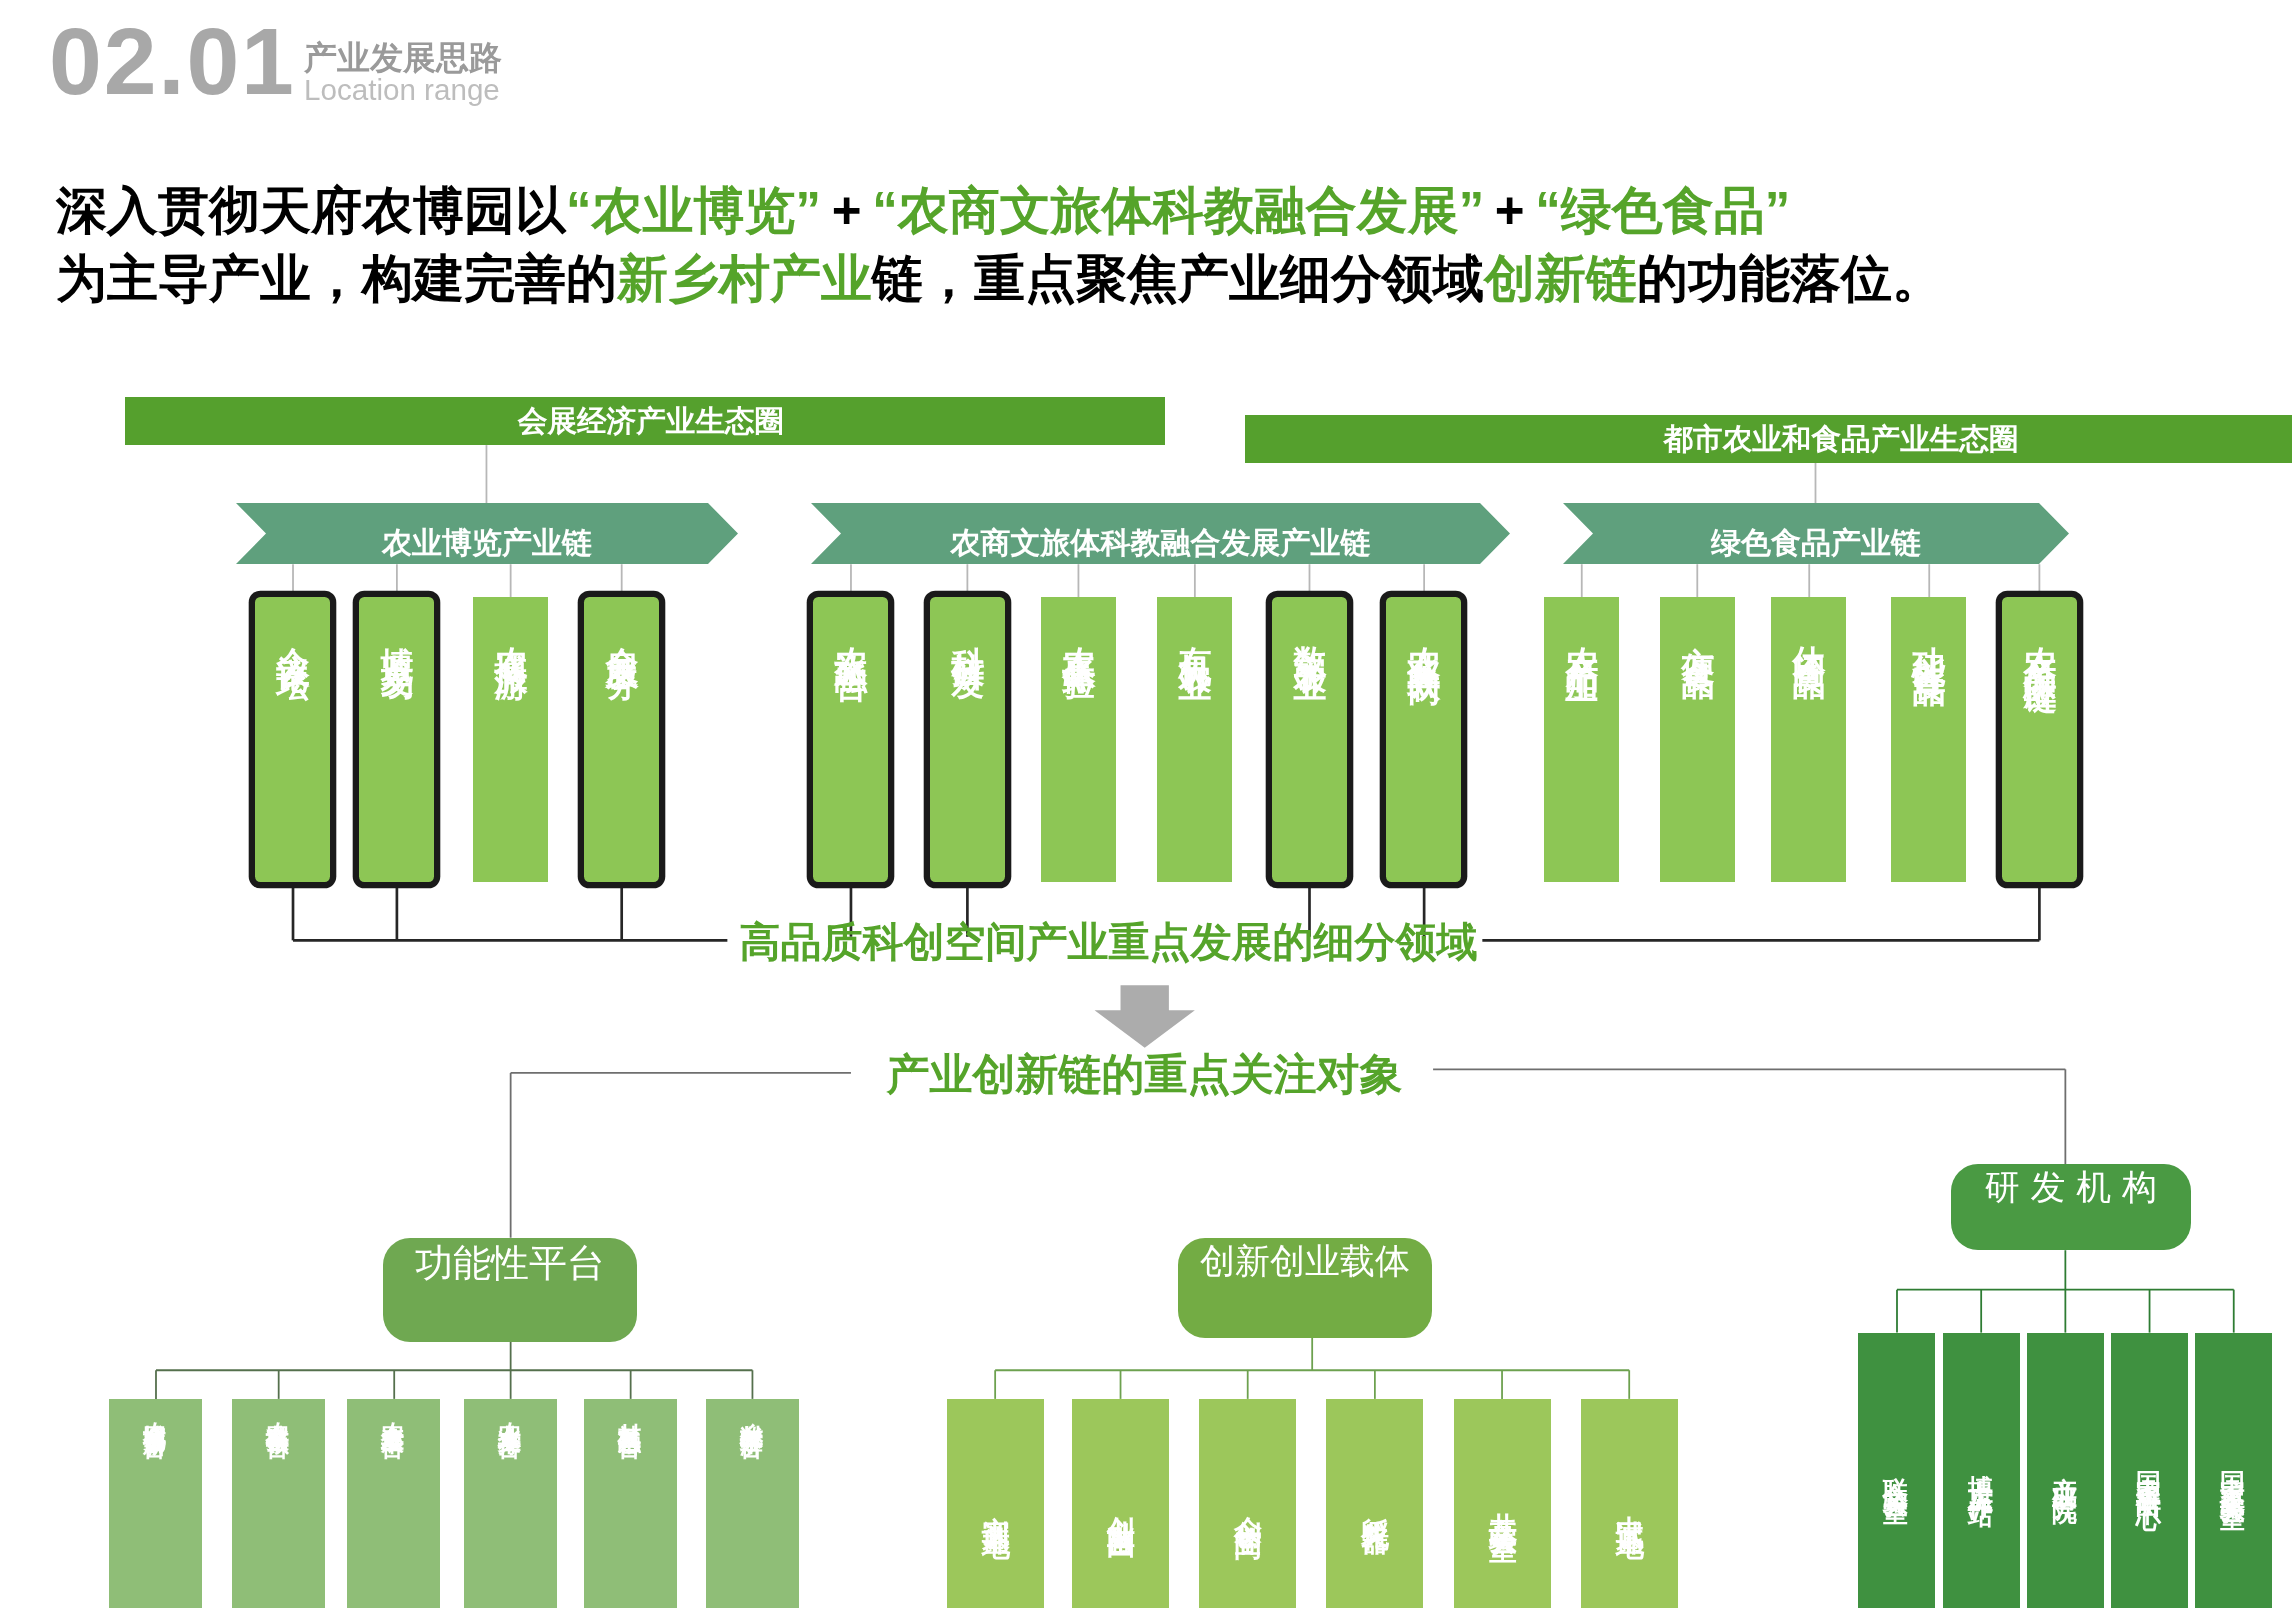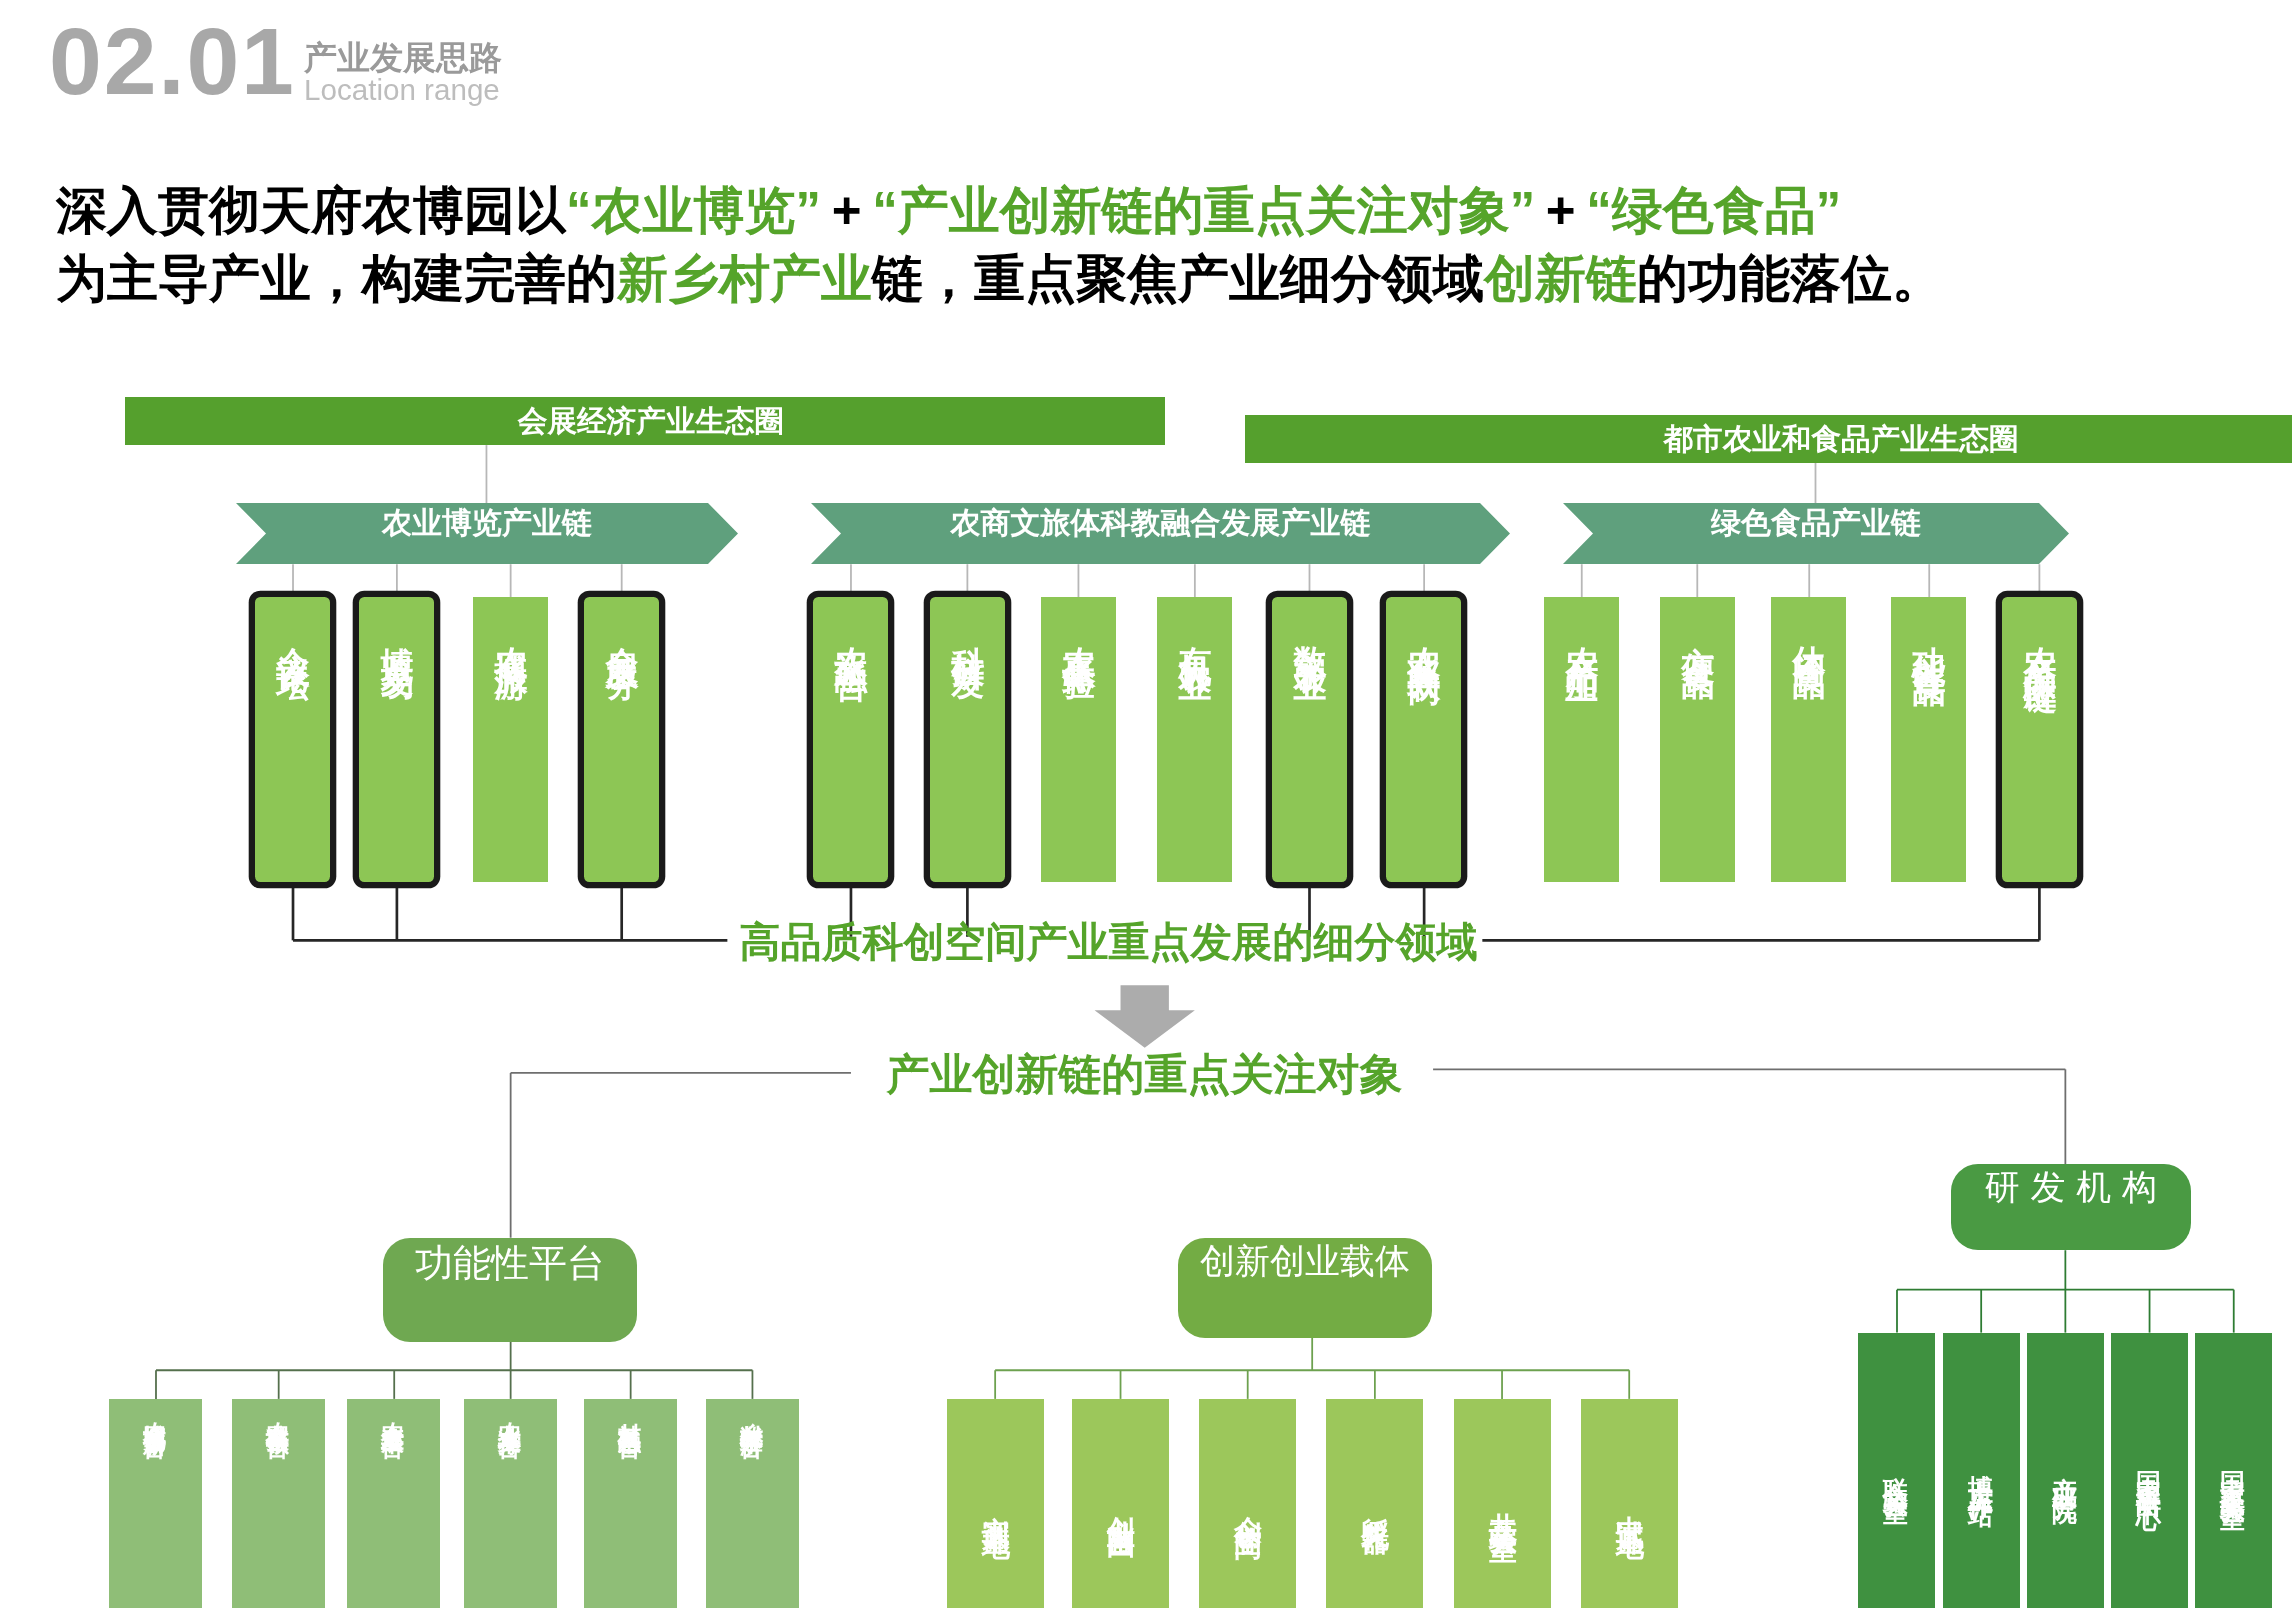--- a/index.html
+++ b/index.html
@@ -17,21 +17,21 @@
   .intro .plus{padding:0 10.7px;}
 
   
   #wires{position:absolute;left:0;top:0;z-index:1;}
 
   
   .banner{position:absolute;top:397px;height:48px;background:var(--banner-green,#55A02D);color:#fff;
           font-weight:bold;font-size:29.6px;display:flex;align-items:center;justify-content:center;z-index:2;padding-left:12px;}
   
   .chev{position:absolute;top:503px;height:61px;background:var(--arrow-green,#5FA07D);color:#fff;
-        font-weight:bold;font-size:30px;display:flex;align-items:flex-start;justify-content:center;z-index:2;
+        font-weight:bold;font-size:30px;display:flex;align-items:flex-end;justify-content:center;z-index:2;
         clip-path:polygon(0 0, calc(100% - 30px) 0, 100% 50%, calc(100% - 30px) 100%, 0 100%, 30px 50%);}
 
   
   .vbox{position:absolute;display:flex;justify-content:center;z-index:2;color:#fff;font-weight:bold;}
   .vbox span{writing-mode:vertical-rl;text-orientation:upright;}
   .t{top:597px;width:75px;height:285px;background:var(--box-green,#8DC655);padding-top:0;}
   .t span{margin-top:23px;font-size:33px;letter-spacing:7.2px;}
   .outlined{box-shadow:0 0 0 6.3px #1a1a1a;border-radius:5.4px;}
   .ga{top:1399px;width:93px;height:209px;background:var(--platform-item,#8FBE77);}
   .ga span{margin-top:4.5px;font-size:23px;letter-spacing:1.8px;}
@@ -54,21 +54,21 @@
 </head>
 <body>
 
 <div id="stage">
 
   <div class="hnum">02.01</div>
   <div class="hcn">产业发展思路</div>
   <div class="hen">Location range</div>
 
   <div class="intro">
-    <div><span>深入贯彻天府农博园以</span><span class="g">“农业博览”</span><span class="plus">+</span><span class="g">“产业创新链的重点关注对象”</span><span class="plus">+</span><span class="g">“绿色食品”</span></div>
+    <div><span>深入贯彻天府农博园以</span><span class="g">“农业博览”</span><span class="plus">+</span><span class="g">“农商文旅体科教融合发展”</span><span class="plus">+</span><span class="g">“绿色食品”</span></div>
     <div><span>为主导产业，构建完善的</span><span class="g">新乡村产业</span><span>链，重点聚焦产业细分领域</span><span class="g">创新链</span><span>的功能落位。</span></div>
   </div>
 
   <svg id="wires" width="2293" height="1621" viewBox="0 0 2560 1810">
 
     <g stroke="#b7b7b7" stroke-width="2">
       <line x1="543" y1="497" x2="543" y2="562"></line>
       <line x1="2027" y1="497" x2="2027" y2="562"></line>
     </g>
 

